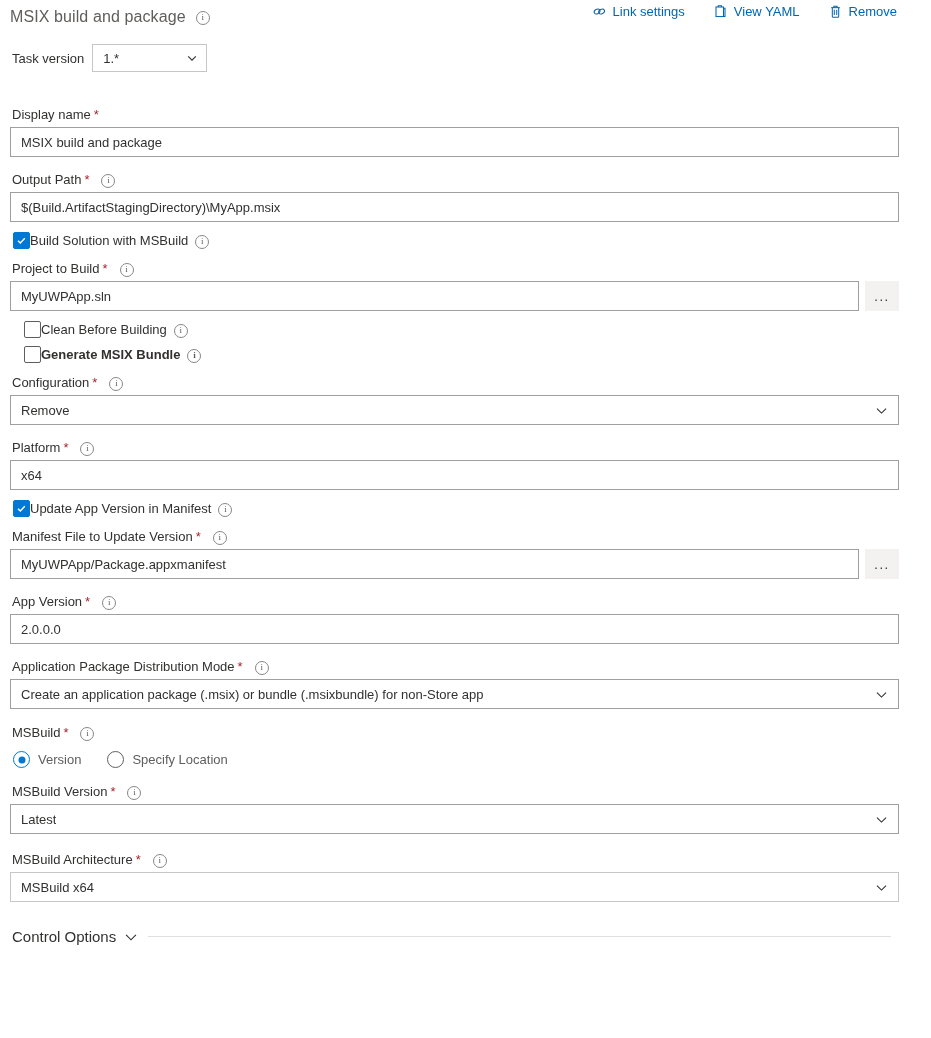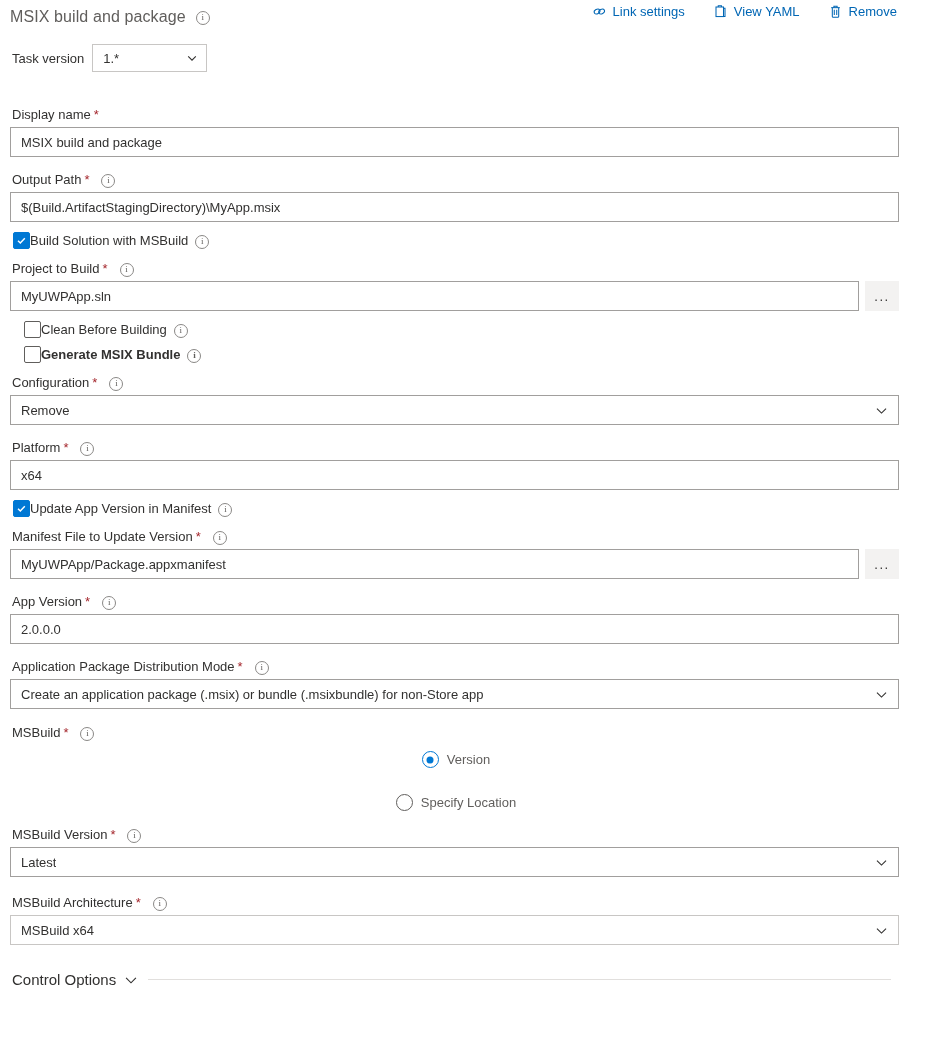--- a/index.html
+++ b/index.html
@@ -105,21 +105,21 @@
     display: flex; align-items: center; justify-content: center;
   }
   .cbox.checked { background: #0078d4; border-color: #0078d4; }
   .cbox.checked svg { display: block; }
   .cbox svg { display: none; }
   .checkrow .lbl { font-size: 13px; color: #323130; cursor: pointer; }
   .checkrow .info { margin-left: 7px; }
   .checkrow.indent { margin-left: 14px; }
 
   
-  .radio-group { display: flex; align-items: center; gap: 26px; margin-top: 11px; margin-left: 3px; flex-direction: column; }
+  .radio-group { display: flex; align-items: center; gap: 26px; margin-top: 11px; margin-left: 3px; }
   .radio { display: flex; align-items: center; gap: 8px; cursor: pointer; }
   .rdot {
     width: 17px; height: 17px; flex: 0 0 17px;
     border: 1px solid #605e5c; border-radius: 50%;
     background: #fff; position: relative;
   }
   .radio.selected .rdot { border-color: #0078d4; border-width: 1px; }
   .radio.selected .rdot::after {
     content: ""; position: absolute;
     left: 50%; top: 50%; transform: translate(-50%, -50%);

